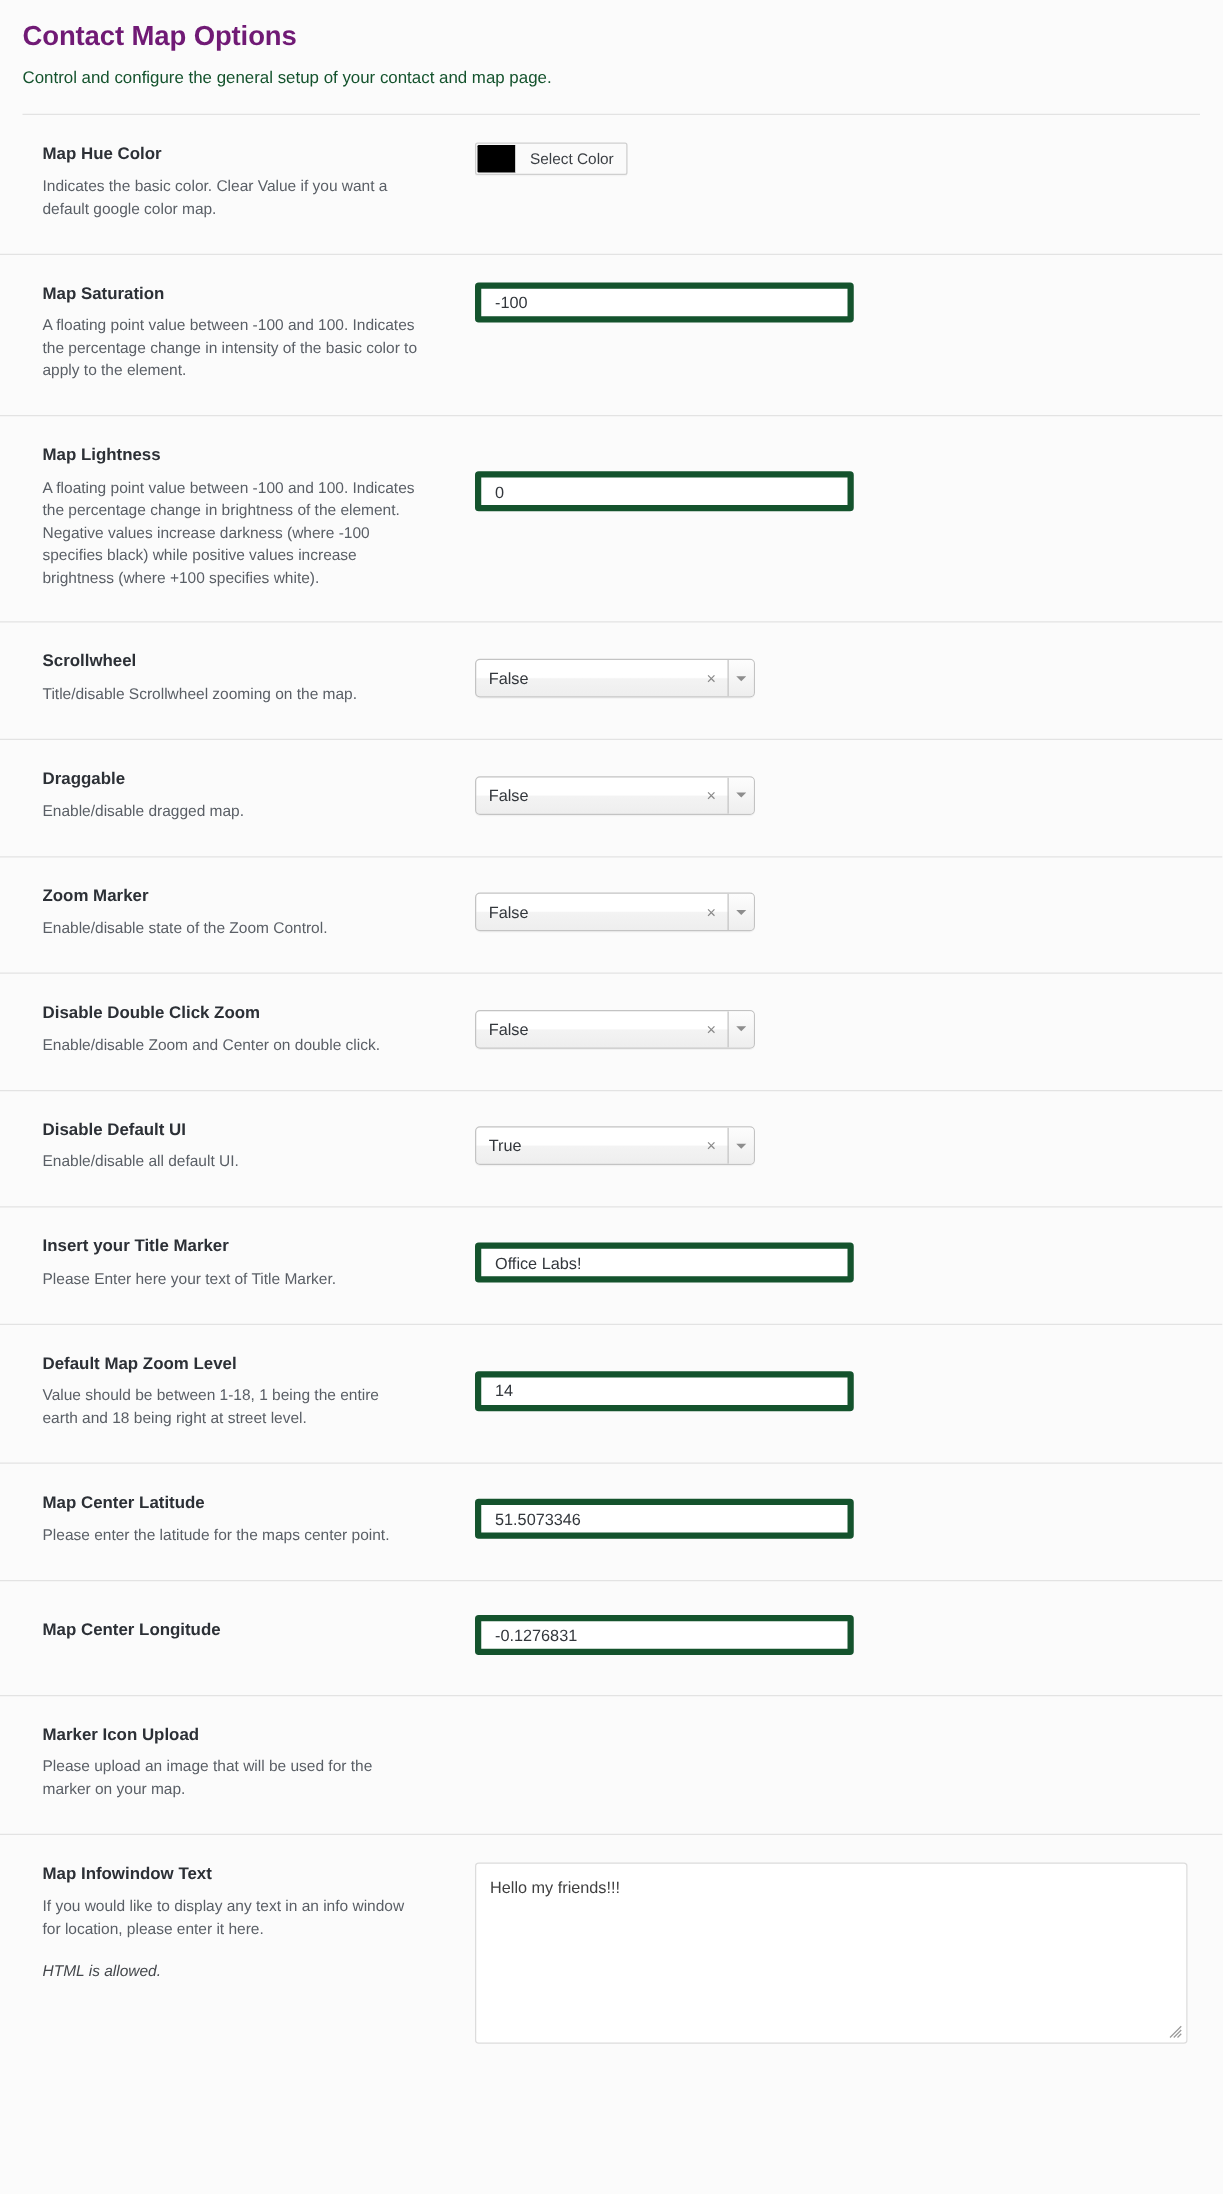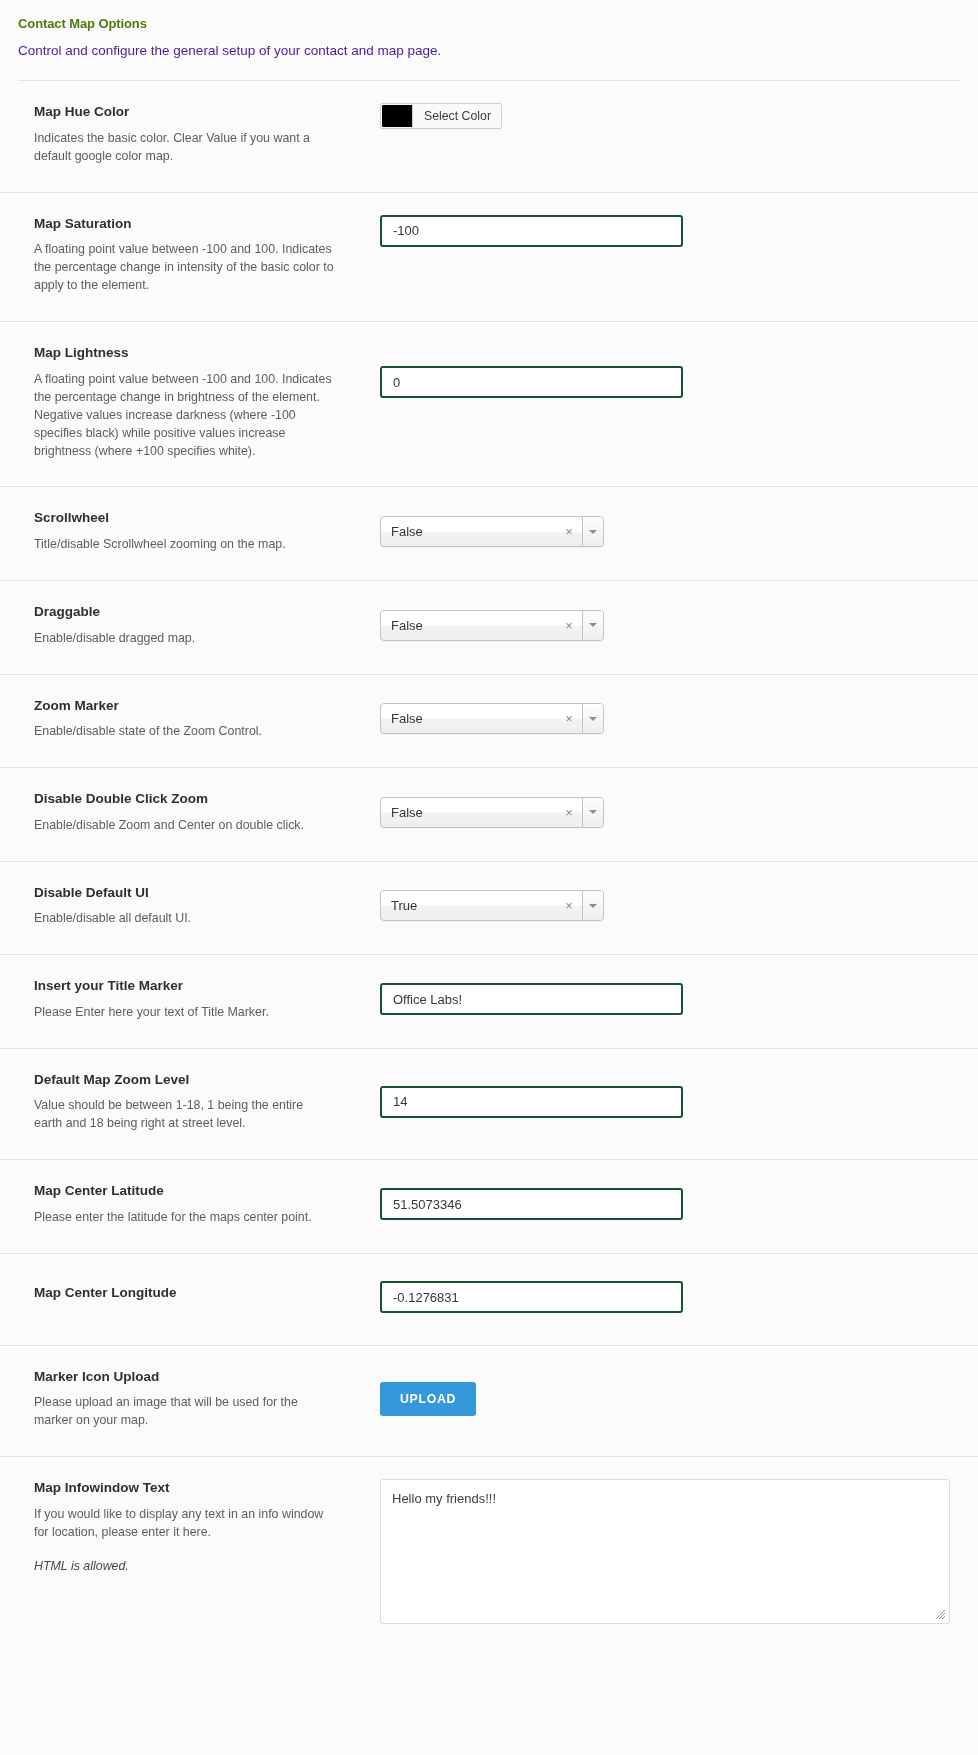--- a/index.html
+++ b/index.html
@@ -19,29 +19,29 @@
   .page {
     width: 978px;
     box-sizing: border-box;
   }
 
   
   .page-header {
     padding: 16px 18px 22px 18px;
   }
   .page-title {
-    font-size: 13px;
+    font-size: 22px;
     font-weight: bold;
-    color: #4d7c0f;
+    color: #701a75;
     margin: 0 0 12px 0;
     letter-spacing: -0.1px;
   }
   .page-subtitle {
     font-size: 13.5px;
-    color: #4c1d95;
+    color: #14532d;
     margin: 0;
     font-weight: normal;
   }
 
   .header-rule {
     border-top: 1px solid #e3e3e3;
     margin: 0 18px;
   }
 
   
@@ -116,21 +116,21 @@
     color: #3b3f44;
     white-space: nowrap;
   }
 
   
   .text-input {
     display: block;
     width: 303px;
     height: 32px;
     box-sizing: border-box;
-    border: 2px solid #14532d;
+    border: 5px solid #14532d;
     border-radius: 3px;
     background: #ffffff;
     padding: 0 11px;
     font-family: "Liberation Sans", sans-serif;
     font-size: 13px;
     color: #33373c;
     outline: none;
   }
 
   
@@ -404,23 +404,20 @@
     <div class="field-control-col">
       <input class="text-input" type="text" value="-0.1276831" style="">
     </div>
   </div>
 
   <div class="field-row row-upload">
     <div class="field-label-col">
       <div class="field-title">Marker Icon Upload</div>
       <p class="field-desc">Please upload an image that will be used for the marker on your map.</p>
     </div>
-    <div class="field-control-col">
-      <button class="upload-button" style="background: rgb(52, 152, 219);">UPLOAD</button>
-    </div>
   </div>
 
   <div class="field-row row-infowindow">
     <div class="field-label-col">
       <div class="field-title">Map Infowindow Text</div>
       <p class="field-desc">If you would like to display any text in an info window for location, please enter it here.</p>
       <p class="field-note">HTML is allowed.</p>
     </div>
     <div class="field-control-col">
       <div class="textarea-wrap">

